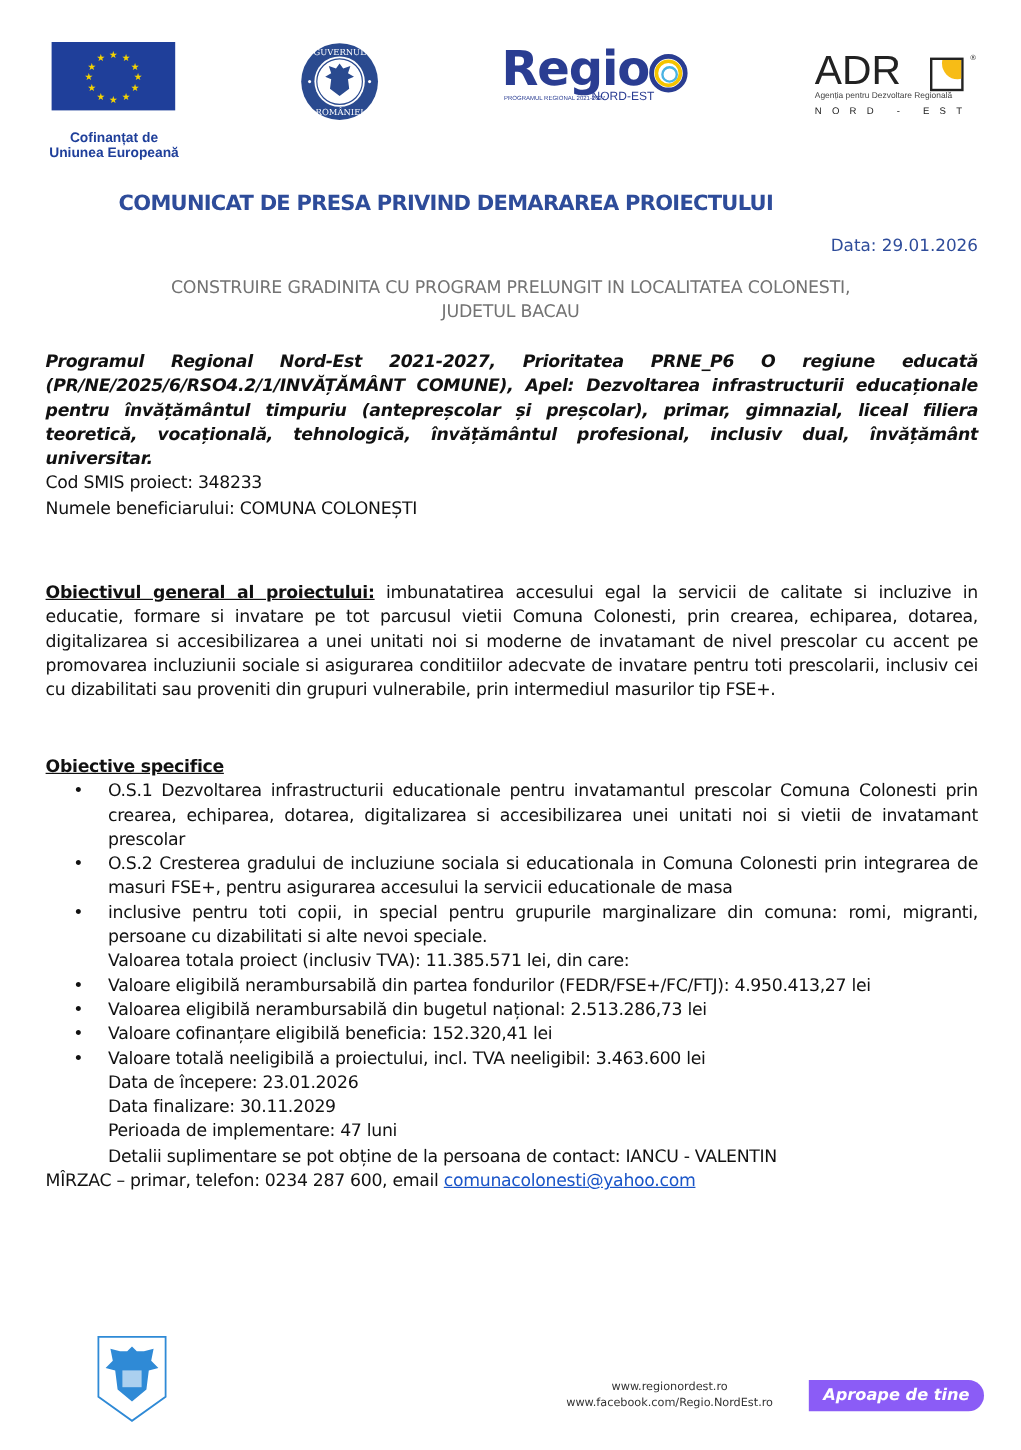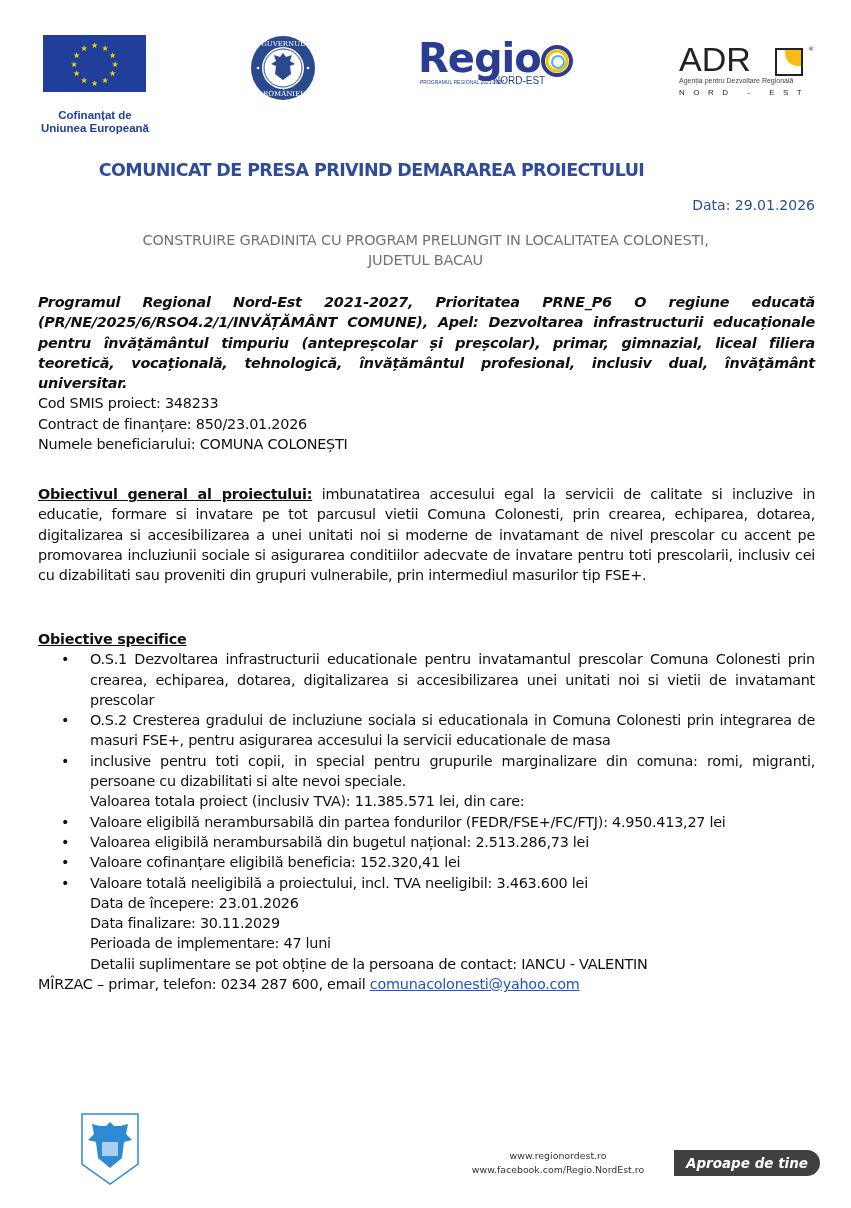--- a/index.html
+++ b/index.html
@@ -45,21 +45,21 @@
   ul.bullets li { position: relative; padding-left: 52px; text-align: justify; text-align-last: left; }
   ul.bullets li::before { content: "•"; position: absolute; left: 23px; top: 0; }
   .indent { padding-left: 52px; display: block; }
   .link { color: #1a55c8; text-decoration: underline; }
 
   
   .coat { left: 80px; top: 1112px; width: 60px; height: 74px; }
   .footer-links { left: 450px; top: 1149px; width: 216px; text-align: center;
                   font-family: "DejaVu Sans", sans-serif; font-size: 9.4px;
                   line-height: 14px; color: #333; }
-  .slogan { left: 674px; top: 1150px; width: 146px; height: 26px; background: #404040;
+  .slogan { left: 674px; top: 1150px; width: 146px; height: 26px; background: #8b5cf6;
             border-radius: 0 13px 13px 0; color: #ffffff; font-family: "DejaVu Sans", sans-serif;
             font-style: italic; font-weight: bold; font-size: 13.5px; line-height: 26px; text-align: center; }
 </style>
 </head>
 <body>
 
 <div class="abs eu-flag">
   <svg width="103" height="57" viewBox="0 0 103 57">
     <g fill="#f5d400" font-size="8" text-anchor="middle" font-family="DejaVu Sans, sans-serif">
       <text x="51.5" y="13">★</text>
@@ -115,21 +115,20 @@
 <div class="abs main-title">COMUNICAT DE PRESA PRIVIND DEMARAREA PROIECTULUI</div>
 <div class="abs date">Data: 29.01.2026</div>
 <div class="abs sub-title">
   <span class="line">CONSTRUIRE GRADINITA CU PROGRAM PRELUNGIT IN LOCALITATEA COLONESTI,</span>
   <span class="line">JUDETUL BACAU</span>
 </div>
 
 <div class="abs body" style="top:292px;">
   <div class="bi justify">Programul Regional Nord-Est 2021-2027, Prioritatea PRNE_P6 O regiune educată (PR/NE/2025/6/RSO4.2/1/INVĂȚĂMÂNT COMUNE), Apel: Dezvoltarea infrastructurii educaționale pentru învățământul timpuriu (antepreșcolar și preșcolar), primar, gimnazial, liceal filiera teoretică, vocațională, tehnologică, învățământul profesional, inclusiv dual, învățământ universitar.</div>
   <div>Cod  SMIS proiect: 348233</div>
-  <div>Contract de finanțare: 850/23.01.2026</div>
   <div>Numele beneficiarului: COMUNA COLONEȘTI</div>
 </div>
 
 <div class="abs body justify" style="top:484px;">
   <span class="b">Obiectivul general al proiectului:</span><span> imbunatatirea accesului egal la servicii de calitate si incluzive in educatie, formare si invatare pe tot parcusul vietii Comuna Colonesti, prin crearea, echiparea, dotarea, digitalizarea si accesibilizarea a unei unitati noi si moderne de invatamant de nivel prescolar cu accent pe promovarea incluziunii sociale si asigurarea conditiilor adecvate de invatare pentru toti prescolarii, inclusiv cei cu dizabilitati sau proveniti din grupuri vulnerabile, prin intermediul masurilor tip FSE+.</span>
 </div>
 
 <div class="abs body" style="top:629px;">
   <div class="b">Obiective specifice</div>
   <ul class="bullets">

